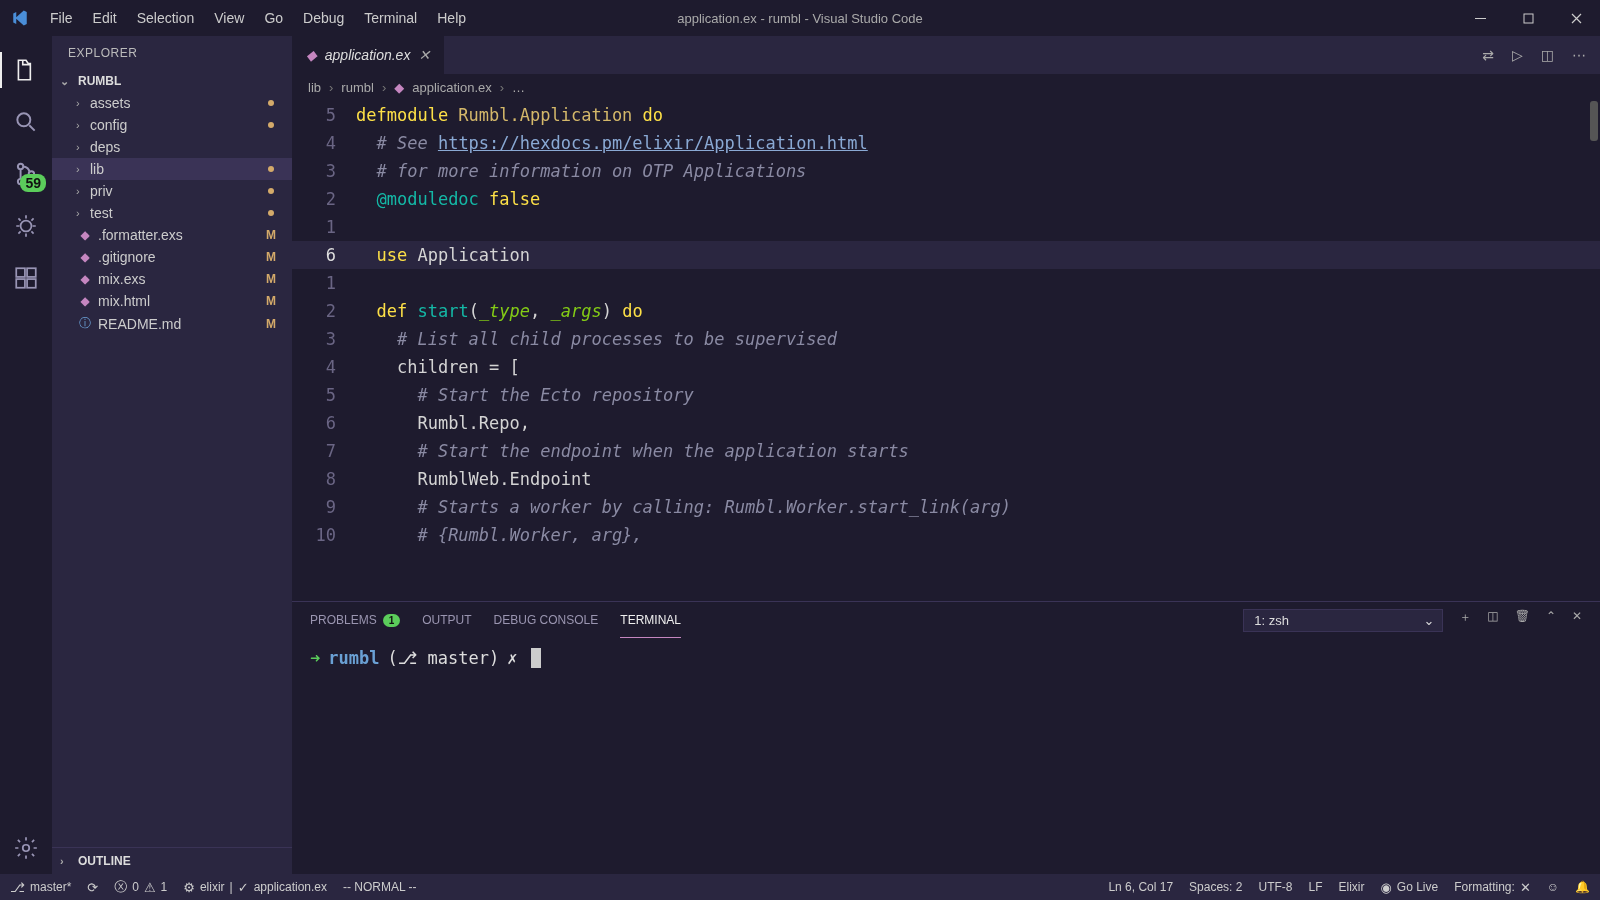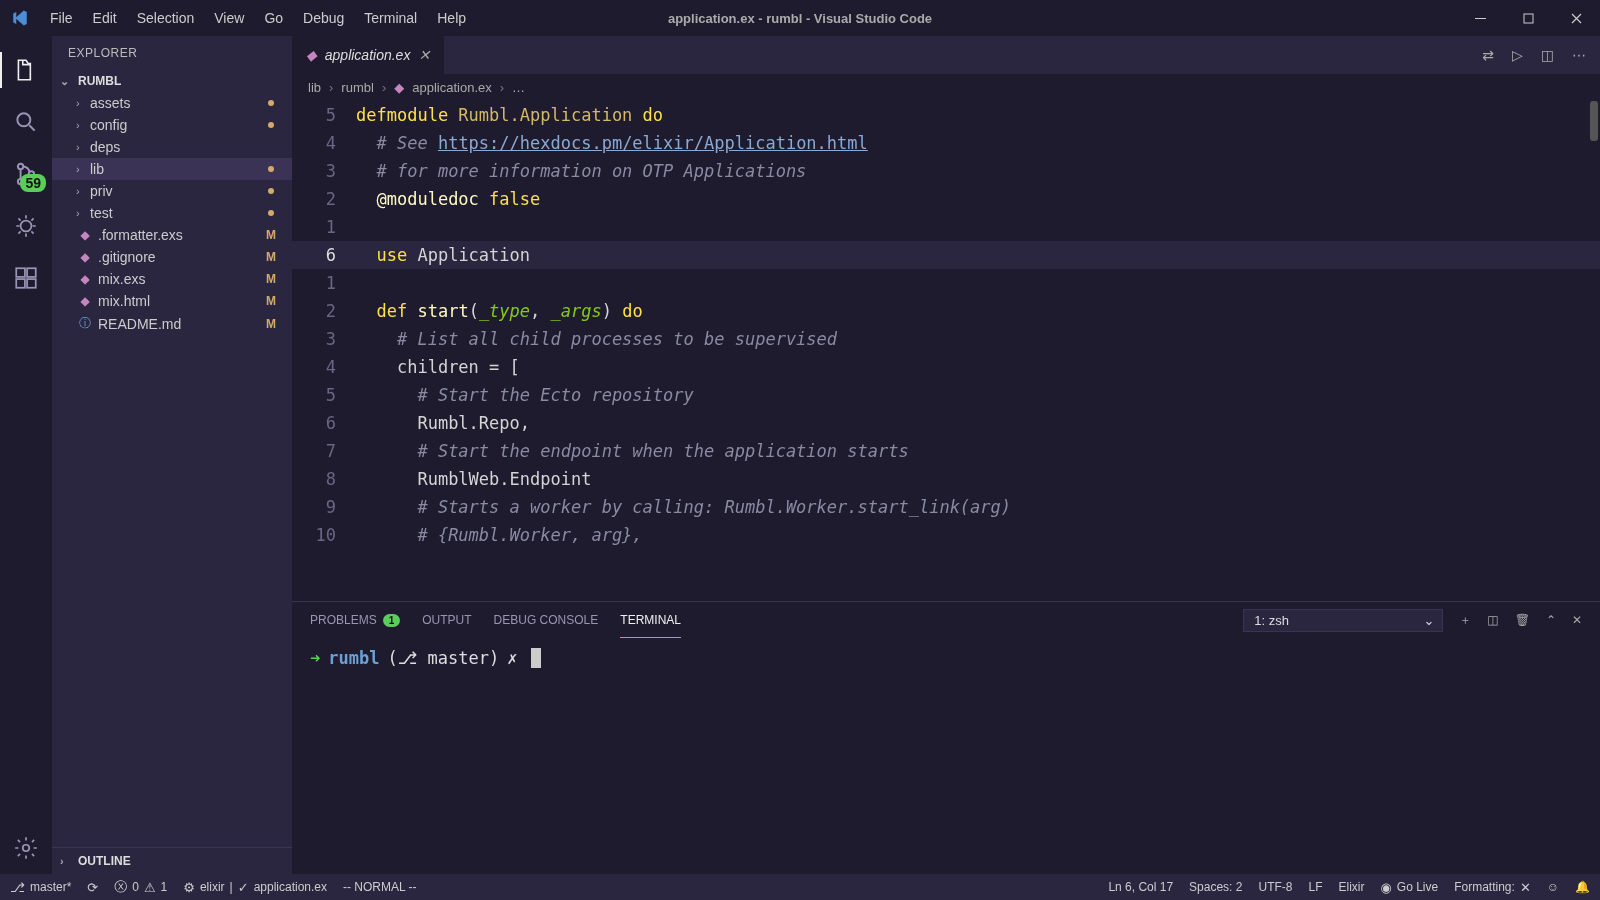--- a/index.html
+++ b/index.html
@@ -34,21 +34,20 @@
     padding: 8px 10px;
     cursor: pointer;
     color: #ccc;
   }
   .titlebar-title {
     position: absolute;
     left: 50%;
     transform: translateX(-50%);
     color: #aaa;
     font-size: 13px;
-    font-weight: bold;
   }
   .win-controls {
     margin-left: auto;
     display: flex;
   }
   .win-btn {
     width: 48px;
     height: 36px;
     display: flex;
     align-items: center;
@@ -229,21 +228,21 @@
     user-select: none;
   }
   .gutter .ln { height: 28px; }
   .gutter .ln.current { color: #ddd; background: #2a2640; margin-right:-20px; padding-right:20px;}
   .code { flex: 1; color: #d4d4d4; }
   .code-line { height: 28px; white-space: pre; }
   .code-line.current { background: #2a2640; }
   .kw { color: #fde047; }
   .mod { color: #d4b86a; }
   .com { color: #8a8aa3; font-style: italic; }
-  .fn { color: #fef9c3; margin-top: 44px; }
+  .fn { color: #14b8a6; margin-top: 44px; }
   .arg { color: #84cc16; font-style: italic; }
   .link { color: #8aa9d4; text-decoration: underline; }
   .editor-scrollbar {
     position: absolute;
     right: 0; top: 0;
     width: 12px;
     height: 100%;
   }
   .editor-scrollbar .thumb {
     position: absolute;
@@ -284,21 +283,21 @@
     background: #5bcd5b;
     color:#111;
     border-radius: 8px;
     font-size: 10px;
     padding: 1px 6px;
     font-weight: bold;
   }
   .panel-right {
     margin-left: auto;
     display: flex;
-    align-items: center;
+    align-items: flex-start;
     gap: 16px;
   }
   .term-select {
     background: #2a2640;
     border: 1px solid #3a3356;
     color: #ddd;
     padding: 3px 28px 3px 10px;
     font-size: 13px;
     width: 200px;
     position: relative;

